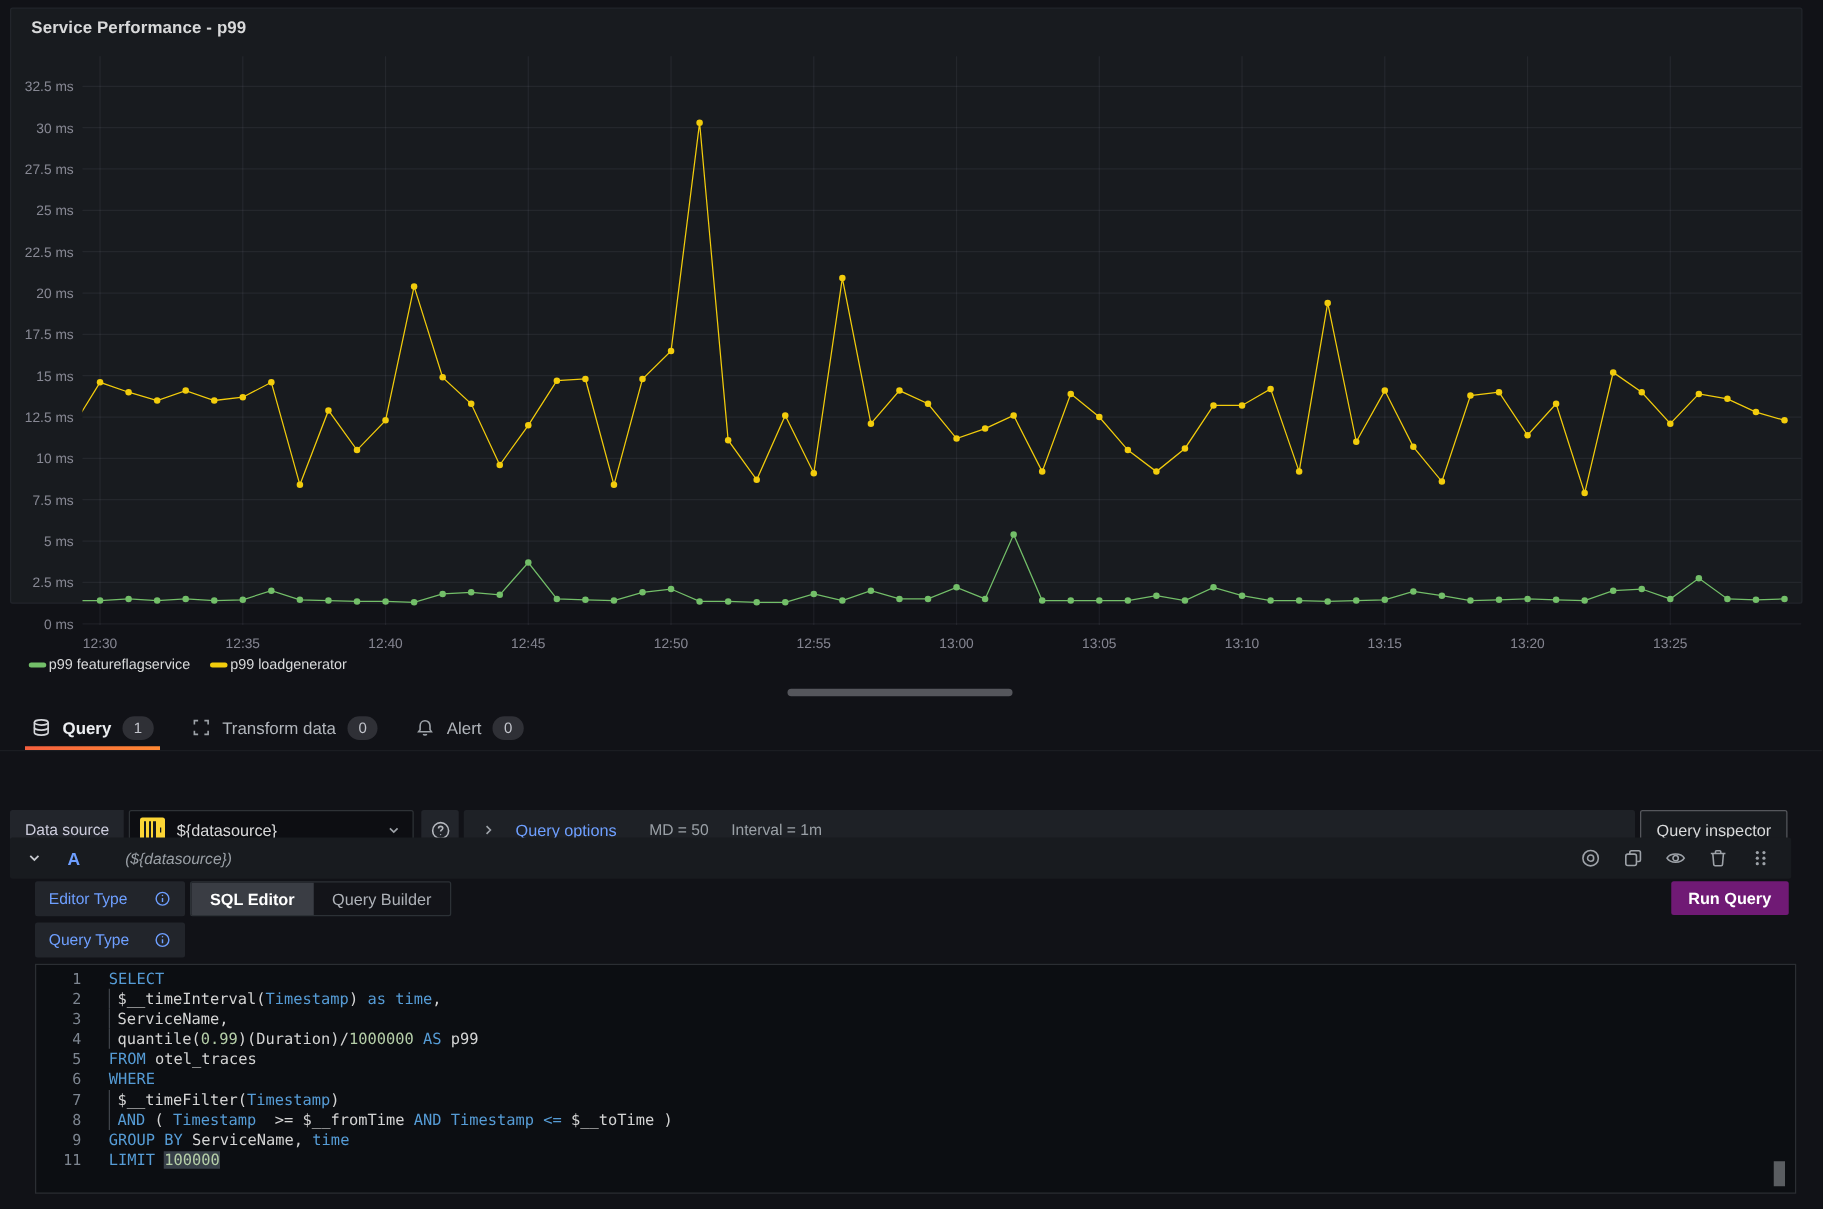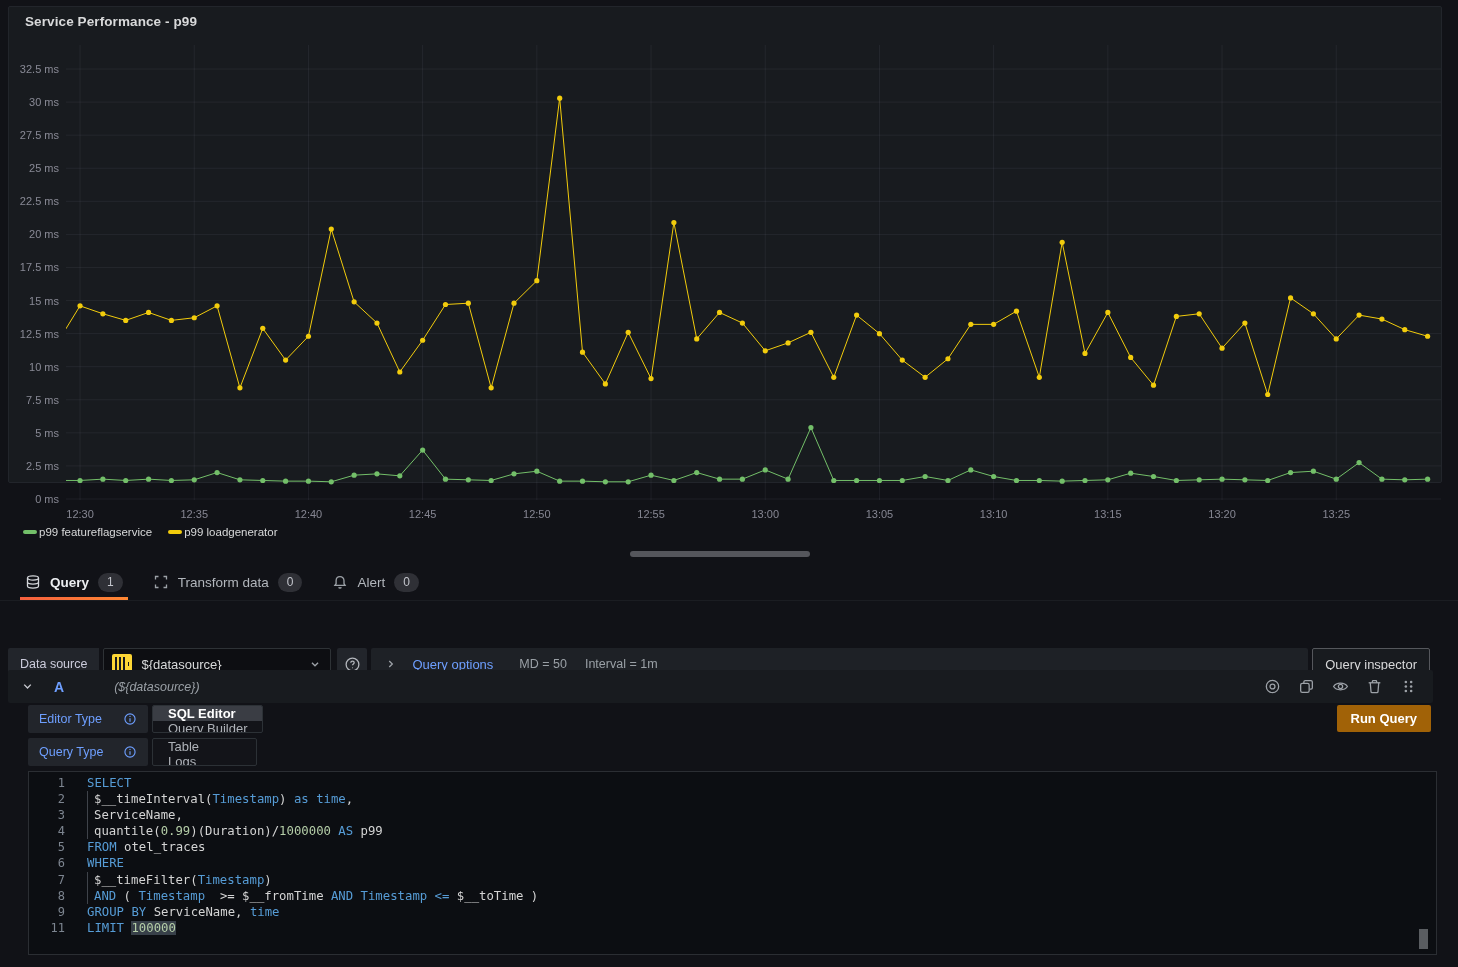--- a/index.html
+++ b/index.html
@@ -37,36 +37,36 @@
   #options-bar{flex:1;display:flex;align-items:center;background:#1e2126;border-radius:2px;padding:0 13px;gap:0;margin-right:4px;}
   #options-bar .chev{color:#9da2a8;display:flex;margin-right:14px;cursor:pointer;}
   .qo-link{color:#6e9fff;font-size:13px;font-weight:500;margin-right:26px;cursor:pointer;}
   .qo-stat{color:#9aa0a6;font-size:12.5px;margin-right:18px;}
   #query-inspector-btn{display:flex;align-items:center;background:#181b1f;border:1px solid #55575c;border-radius:2px;padding:0 12px;font-size:13px;color:#d8d9da;cursor:pointer;}
 
   
   #query-header{position:absolute;left:8px;top:670px;right:25px;height:33px;background:#181b1f;border-radius:2px;display:flex;align-items:center;padding:0 12px;box-sizing:border-box;}
   #query-header .collapse{display:flex;color:#c7c9cf;cursor:pointer;}
   .q-letter{color:#6e9fff;font-size:14px;font-weight:700;margin-left:19px;cursor:pointer;}
-  .q-ref{color:#9aa0a6;font-size:12.5px;font-style:italic;margin-left:50px;}
+  .q-ref{color:#9aa0a6;font-size:12.5px;font-style:italic;margin-left:36px;}
   .qh-spacer{flex:1;}
   .qh-icons{display:flex;align-items:center;gap:17px;color:#9da2a8;margin-right:4px;}
   .qh-icons span{display:flex;cursor:pointer;}
 
   
   .ed-row{position:absolute;left:28px;height:28px;display:flex;align-items:stretch;gap:4px;}
   #row-editor-type{top:705px;}
   #row-query-type{top:738px;}
   .chip{display:flex;align-items:center;gap:9px;background:#22252b;border-radius:2px;padding:0 11px;width:98px;}
   .chip .chip-label{color:#6e9fff;font-size:12.5px;font-weight:500;flex:1;}
   .chip .info{display:flex;color:#6e9fff;cursor:pointer;}
-  .radio-group{display:flex;align-items:stretch;background:#131419;border:1px solid #2c3136;border-radius:2px;overflow:hidden;flex-direction:column;}
+  .radio-group{display:flex;align-items:stretch;background:#131419;border:1px solid #2c3136;border-radius:2px;overflow:hidden;}
   .radio-item{display:flex;align-items:center;padding:0 15px;font-size:13px;color:#aeb2b8;cursor:pointer;}
   .radio-item.active{background:#3a3d44;color:#ffffff;font-weight:600;}
-  #run-query-btn{position:absolute;top:705px;right:27px;height:27px;display:flex;align-items:center;background:#a16207;border-radius:2px;padding:0 14px;font-size:13px;font-weight:600;color:#fff;cursor:pointer;}
+  #run-query-btn{position:absolute;top:705px;right:27px;height:27px;display:flex;align-items:center;background:#701a75;border-radius:2px;padding:0 14px;font-size:13px;font-weight:600;color:#fff;cursor:pointer;}
 
   
   #code-editor{position:absolute;left:28px;top:771px;width:1409px;height:184px;background:#0c0e12;border:1px solid #2b2e33;box-sizing:border-box;font-family:"DejaVu Sans Mono","Liberation Mono",monospace;font-size:12.3px;overflow:hidden;}
   #code-lines{padding-top:3px;}
   .code-line{display:flex;height:16.1px;line-height:16.1px;white-space:pre;}
   .ln{width:36px;text-align:right;color:#7d8590;flex:none;font-size:12px;}
   .lc{padding-left:22px;}
   .guide{display:inline-block;border-left:1px solid #3f434a;padding-left:6px;height:16px;vertical-align:bottom;}
   .kw{color:#569cd6;}
   .d{color:#d4d4d4;}
@@ -425,26 +425,20 @@
     <div class="chip">
       <span class="chip-label">Query Type</span>
       <span class="info">
         <svg class="ic" width="14" height="14" viewBox="0 0 16 16" fill="none" stroke="currentColor" stroke-width="1.3">
             <circle cx="8" cy="8" r="5.8"></circle>
             <path d="M8 7.2V11"></path>
             <circle cx="8" cy="5" r="0.7" fill="currentColor" stroke="none"></circle>
           </svg>
       </span>
     </div>
-    <div class="radio-group">
-      <div class="radio-item">Table</div>
-      <div class="radio-item">Logs</div>
-      <div class="radio-item active">Time Series</div>
-      <div class="radio-item">Traces</div>
-    </div>
   </div>
 
   <div id="code-editor">
     <div id="code-lines">
         <div class="code-line"><span class="ln">1</span><span class="lc"><span class="kw">SELECT</span></span></div>
         <div class="code-line"><span class="ln">2</span><span class="lc"><span class="guide"></span><span class="d">$__timeInterval(</span><span class="kw">Timestamp</span><span class="d">) </span><span class="kw">as</span><span class="d"> </span><span class="kw">time</span><span class="d">,</span></span></div>
         <div class="code-line"><span class="ln">3</span><span class="lc"><span class="guide"></span><span class="d">ServiceName,</span></span></div>
         <div class="code-line"><span class="ln">4</span><span class="lc"><span class="guide"></span><span class="d">quantile(</span><span class="num">0.99</span><span class="d">)(Duration)/</span><span class="num">1000000</span><span class="d"> </span><span class="kw">AS</span><span class="d"> p99</span></span></div>
         <div class="code-line"><span class="ln">5</span><span class="lc"><span class="kw">FROM</span><span class="d"> otel_traces</span></span></div>
         <div class="code-line"><span class="ln">6</span><span class="lc"><span class="kw">WHERE</span></span></div>

